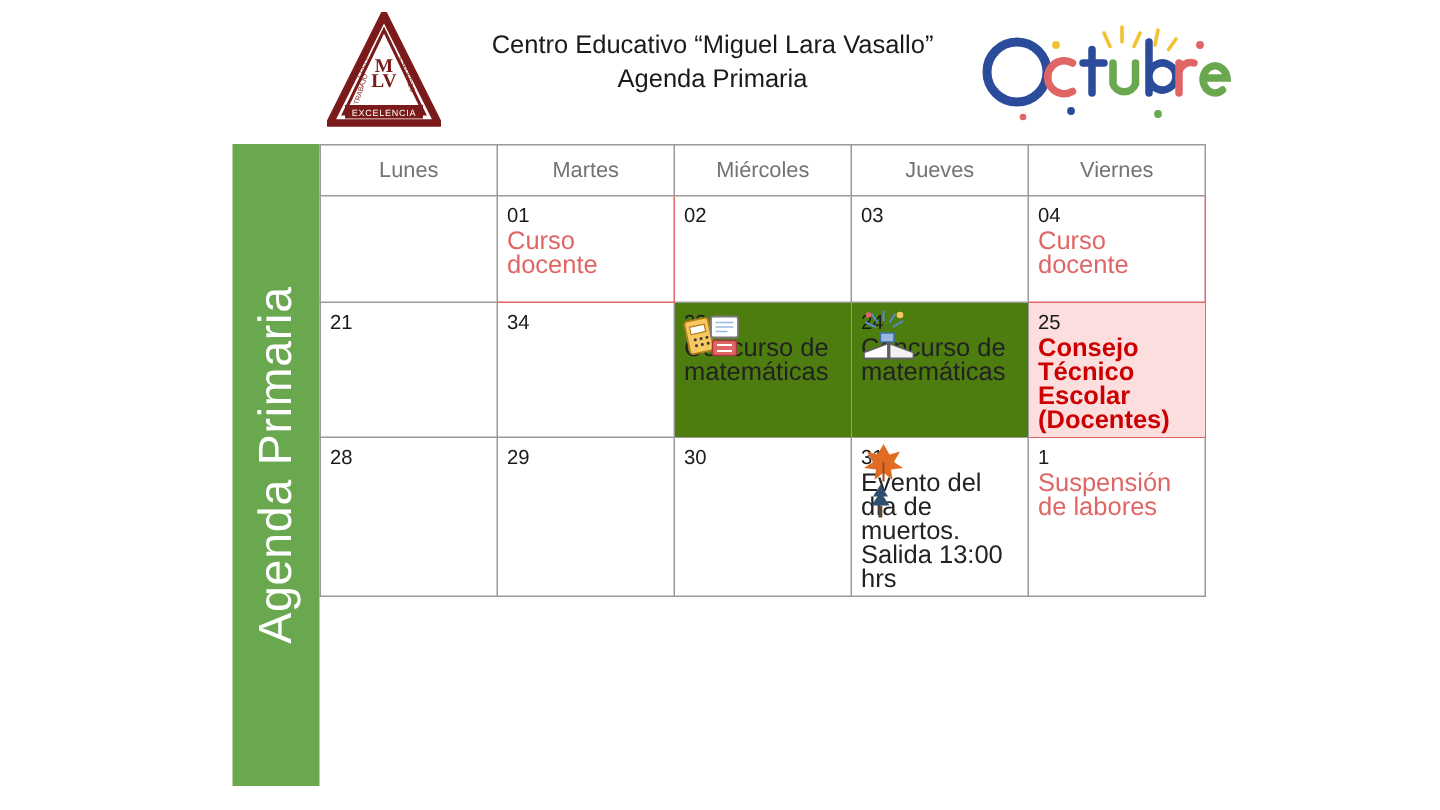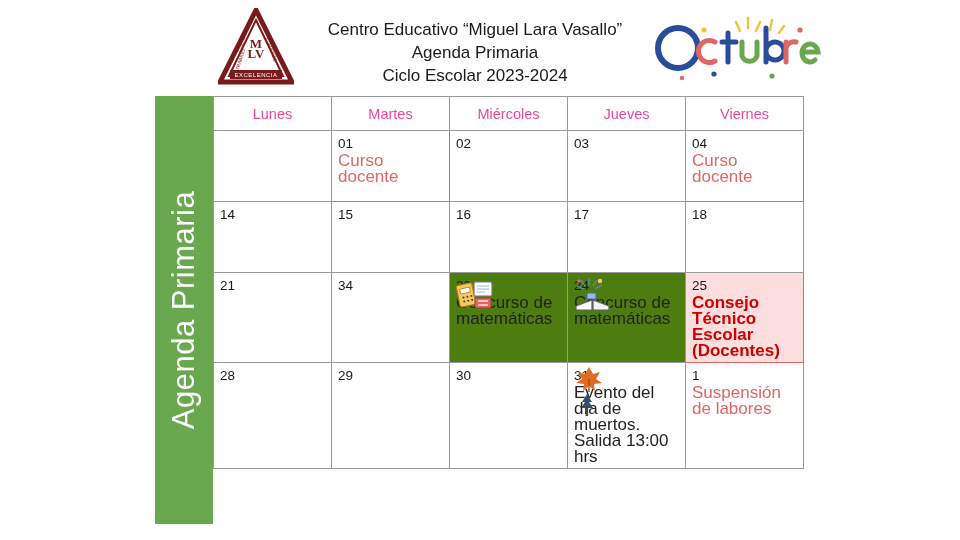--- a/index.html
+++ b/index.html
@@ -95,21 +95,21 @@
   .calendar td, .calendar th {
     border: 1px solid #9a9a9a;
     width: 117px;
     padding: 0;
     vertical-align: top;
   }
   .calendar th {
     height: 33px;
     font-weight: normal;
     font-size: 14.5px;
-    color: #ec4899;
+    color: #737373;
     text-align: center;
     vertical-align: middle;
   }
   .calendar td {
     height: 70px;
     position: relative;
   }
   .cell {
     position: relative;
     height: 100%;
@@ -175,21 +175,20 @@
         <text x="24" y="52" font-family="Liberation Sans, sans-serif" font-size="4.6" fill="#7b1a1a" text-anchor="middle" transform="rotate(-72 24 52)">TRABAJO</text>
         <text x="52" y="42" font-family="Liberation Sans, sans-serif" font-size="4.6" fill="#7b1a1a" text-anchor="middle" transform="rotate(72 52 42)">ESFUERZO</text>
         <rect x="12" y="62" width="52" height="9" fill="#7b1a1a"></rect>
         <text x="38" y="69" font-family="Liberation Sans, sans-serif" font-size="6" fill="#ffffff" text-anchor="middle" letter-spacing="0.5">EXCELENCIA</text>
       </svg>
     </div>
 
     <div class="title-block">
       <div class="title-line">Centro Educativo “Miguel Lara Vasallo”</div>
       <div class="title-line">Agenda Primaria</div>
-      <div class="title-line">Ciclo Escolar 2023-2024</div>
     </div>
 
     <div class="octubre">
       <svg viewBox="0 0 170 74" width="170" height="74" aria-hidden="true">
 
         <g stroke="#f1c232" stroke-width="2.4" stroke-linecap="round">
           <line x1="96" y1="6" x2="96" y2="16"></line>
           <line x1="84" y1="10" x2="88" y2="19"></line>
           <line x1="108" y1="10" x2="104" y2="19"></line>
           <line x1="120" y1="8" x2="118" y2="18"></line>
@@ -259,47 +258,20 @@
         </td>
         <td class="c-redborder">
           <div class="cell">
             <span class="daynum">04</span>
             <span class="note note-red">Curso docente</span>
           </div>
         </td>
       </tr>
 
 
-      <tr>
-        <td>
-          <div class="cell">
-              <span class="daynum">14</span>
-            </div>
-        </td>
-        <td>
-          <div class="cell">
-              <span class="daynum">15</span>
-            </div>
-        </td>
-        <td>
-          <div class="cell">
-              <span class="daynum">16</span>
-            </div>
-        </td>
-        <td>
-          <div class="cell">
-              <span class="daynum">17</span>
-            </div>
-        </td>
-        <td>
-          <div class="cell">
-              <span class="daynum">18</span>
-            </div>
-        </td>
-      </tr>
 
       <tr>
         <td>
           <div class="cell">
               <span class="daynum">21</span>
             </div>
         </td>
         <td>
           <div class="cell">
               <span class="daynum">34</span>

